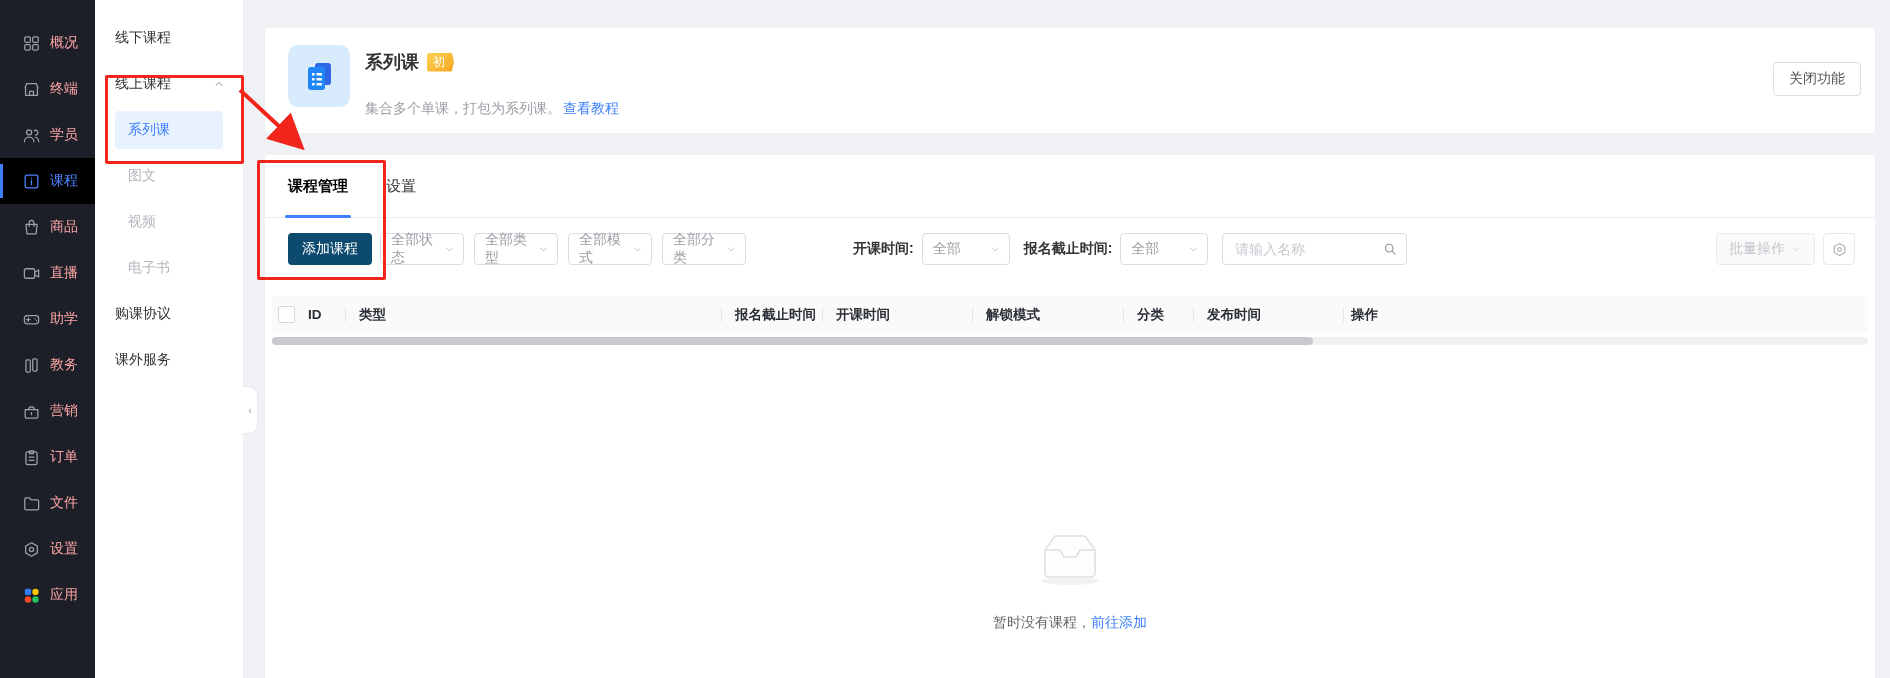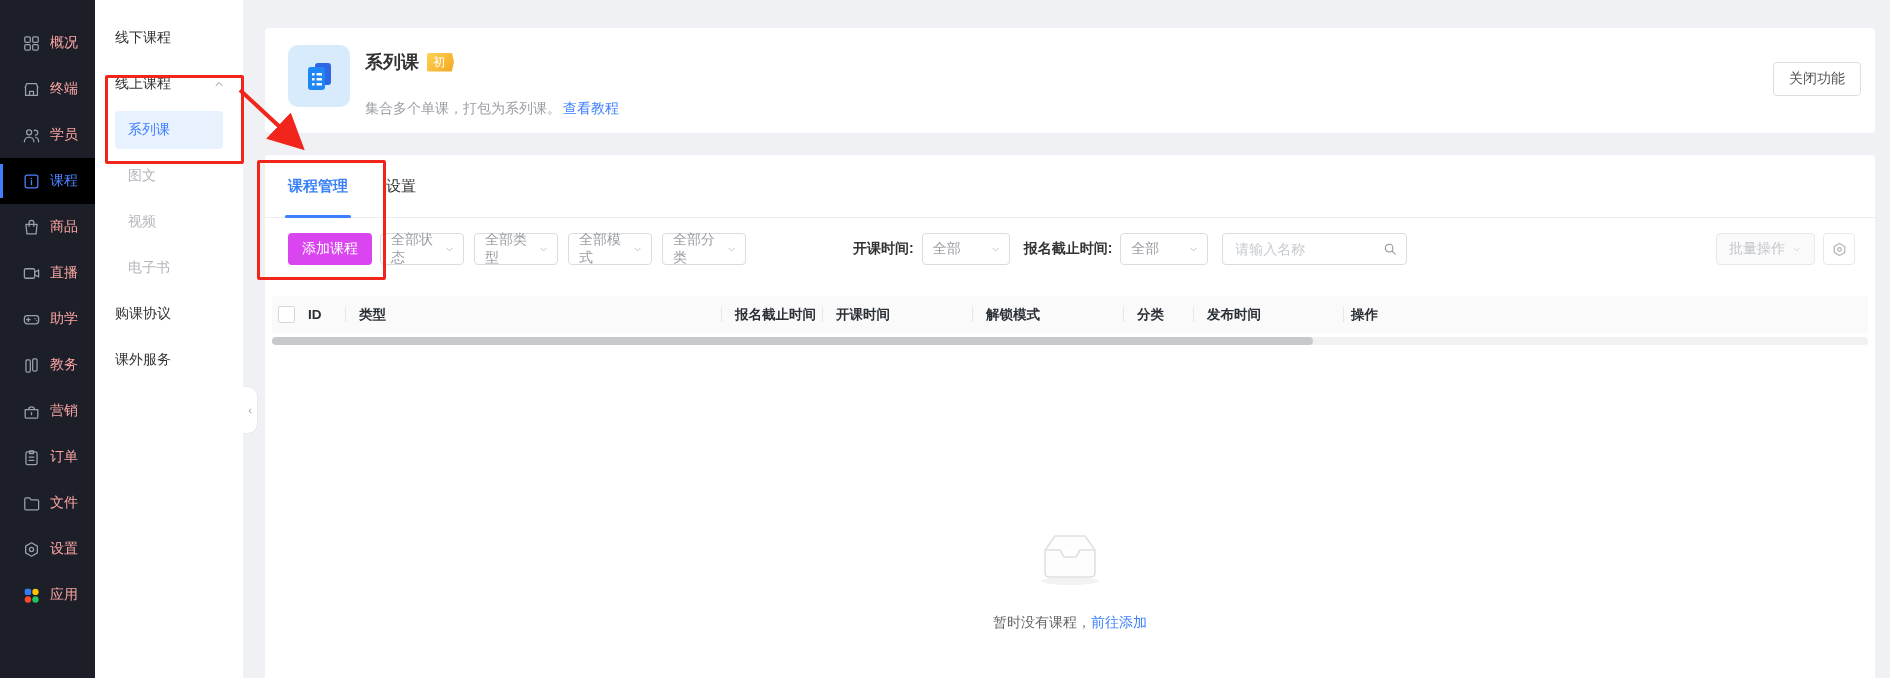--- a/index.html
+++ b/index.html
@@ -32,26 +32,26 @@
   .hc-title-row{position:absolute;left:100px;top:22px;display:flex;align-items:center;}
   .hc-title{font-size:18px;font-weight:bold;color:#333;}
   .hc-badge{margin-left:8px;background:linear-gradient(135deg,#fdd253,#f5a623);color:#fff;font-size:12px;line-height:19px;padding:0 9px 0 6px;clip-path:polygon(0 0,92% 0,100% 50%,92% 100%,0 100%);border-radius:2px;}
   .hc-sub{position:absolute;left:100px;top:72px;font-size:14px;color:#9b9ea4;}
   .hc-sub a{color:#3d7fff;text-decoration:none;margin-left:2px;cursor:pointer;}
   .close-btn{position:absolute;right:14px;top:34px;height:32px;padding:0 15px;background:#fff;border:1px solid #dcdee2;border-radius:4px;font-size:14px;color:#555;display:flex;align-items:center;cursor:pointer;}
 
   .main-card{position:absolute;left:265px;top:155px;width:1610px;height:523px;background:#fff;border-radius:4px 4px 0 0;box-sizing:border-box;}
   .tabs{height:63px;display:flex;align-items:center;padding-left:23px;border-bottom:1px solid #ebedf0;box-sizing:border-box;}
   .tab{font-size:15px;color:#333;margin-right:38px;height:63px;display:flex;align-items:center;position:relative;cursor:pointer;}
-  .tab.active{color:#3b82f6;font-weight:bold;}
+  .tab.active{color:#000000;font-weight:bold;}
   .tab.active::after{content:"";position:absolute;left:-3px;right:-3px;bottom:0;height:3px;background:#3d7fff;border-radius:2px;}
 
   
   .toolbar{display:flex;align-items:center;margin-top:15px;padding:0 20px 0 23px;height:32px;}
-  .btn-primary{width:84px;height:32px;background:#d946ef;color:#fff;font-size:14px;border:none;border-radius:4px;cursor:pointer;flex:none;}
+  .btn-primary{width:84px;height:32px;background:#0c4a6e;color:#fff;font-size:14px;border:none;border-radius:4px;cursor:pointer;flex:none;}
   .select{height:32px;box-sizing:border-box;border:1px solid #d9dce1;border-radius:4px;background:#fff;display:flex;align-items:center;justify-content:space-between;padding:0 8px 0 10px;font-size:14px;color:#9b9ea4;cursor:pointer;flex:none;}
   .select .caret svg{width:11px;height:11px;stroke:#b9bdc4;fill:none;stroke-width:2;stroke-linecap:round;stroke-linejoin:round;display:block;}
   .filters{display:flex;}
   .filters .select{width:84px;margin-left:10px;}
   .filters .select:first-of-type{margin-left:8px;}
   .flabel{font-size:14px;color:#333;font-weight:bold;flex:none;}
   .lab-open{margin-left:107px;}
   .lab-dead{margin-left:14px;}
   .sel-labeled{width:88px;margin-left:8px;}
   .search-box{width:185px;height:32px;box-sizing:border-box;border:1px solid #d9dce1;border-radius:4px;margin-left:14px;display:flex;align-items:center;padding:0 9px 0 10px;flex:none;background:#fff;}

